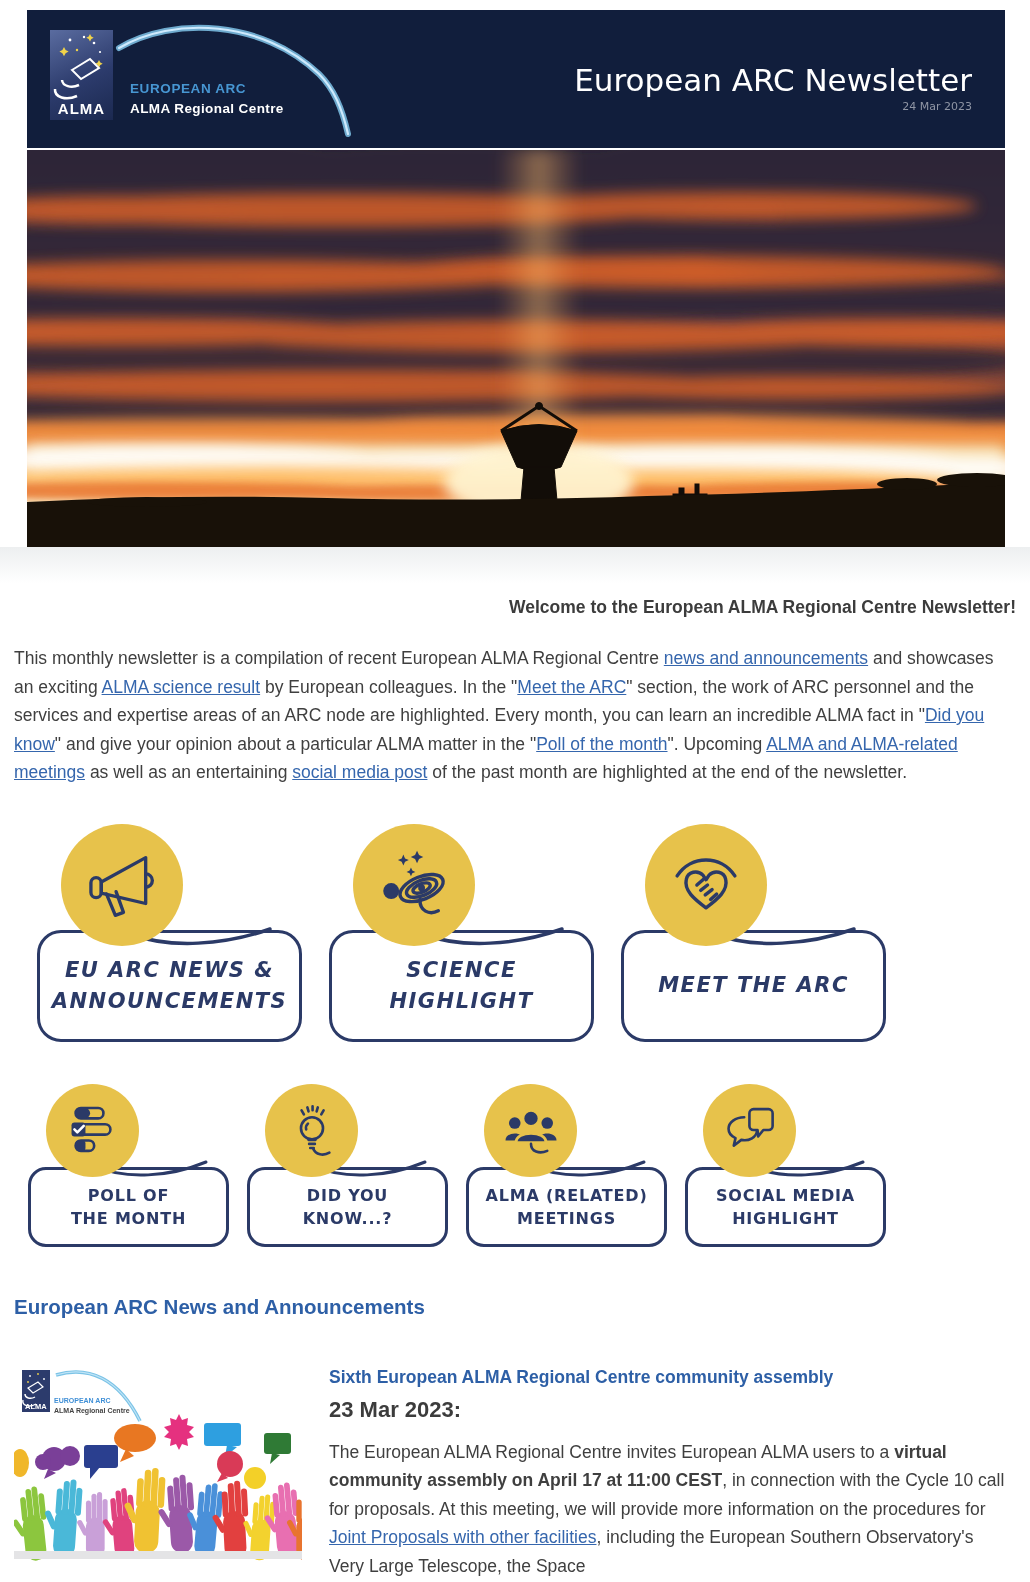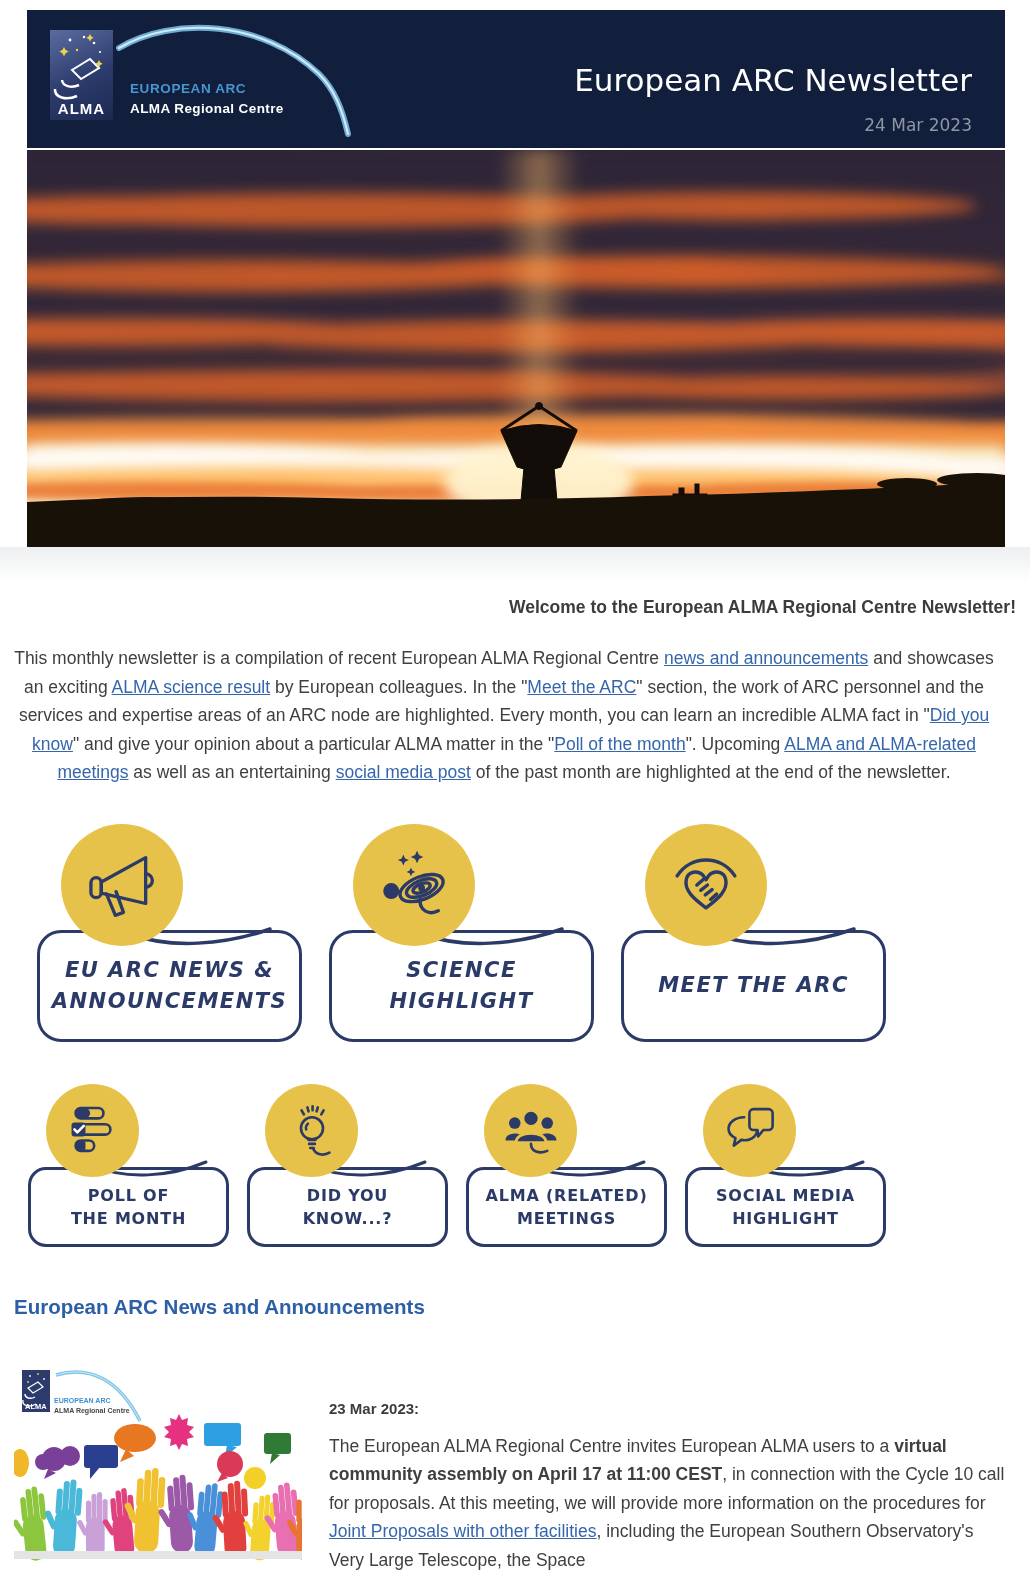--- a/index.html
+++ b/index.html
@@ -24,30 +24,30 @@
     background:linear-gradient(155deg,#5a6ca0 0%,#2c3b6c 55%,#1b2950 100%);
     display:flex;align-items:flex-end;justify-content:center;padding-bottom:3px;}
   .logo-box svg{position:absolute;left:0;top:0;}
   .logo-word{color:#fff;font-weight:bold;font-size:15px;letter-spacing:1px;position:relative;}
   .brand{position:absolute;left:103px;top:72px;line-height:1;}
   .brand-top{color:var(--brand-blue);font-weight:bold;font-size:13.5px;letter-spacing:.6px;}
   .brand-bottom{color:#fff;font-weight:bold;font-size:13.5px;margin-top:6px;letter-spacing:.4px;}
   .swoosh{position:absolute;left:86px;top:4px;}
   .hdr-right{position:absolute;right:33px;top:52px;text-align:right;}
   .hdr-title{color:#fff;font-family:"DejaVu Sans",sans-serif;font-size:31px;font-weight:400;}
-  .hdr-date{color:var(--date-gray);font-family:"DejaVu Sans",sans-serif;font-size:17px;margin-top:17px;}
+  .hdr-date{color:var(--date-gray);font-family:"DejaVu Sans",sans-serif;font-size:11px;margin-top:2px;}
   
   .hero{position:relative;height:397px;margin-top:2px;overflow:hidden;background:#2a2433;}
   .hero svg{display:block;}
   
   .fade{height:36px;background:linear-gradient(#edeff0,#fff);}
   
   .content{padding:0 14px;}
   .welcome{font-size:17.5px;font-weight:bold;text-align:right;color:#3c3c3c;margin:14px 0 0;}
-  .intro{font-size:17.5px;line-height:28.5px;margin:26px 0 8px;max-width:980px;text-align:center;}
+  .intro{font-size:17.5px;line-height:28.5px;margin:26px 0 8px;max-width:980px;}
   a.link{color:var(--link-blue);text-decoration:underline;cursor:pointer;}
   
   .nav-row{display:flex;}
   .row1{gap:27px;margin:37px 0 0 23px;font-style:italic;}
   .row2{gap:18px;margin:42px 0 0 14px;}
   .btn-group{position:relative;}
   .row1 .btn-group{width:265px;height:218px;}
   .row2 .btn-group{width:201px;height:163px;}
   .circle{position:absolute;border-radius:50%;background:var(--yellow);
     display:flex;align-items:center;justify-content:center;z-index:2;}
@@ -64,21 +64,21 @@
   .nav-label{font-family:"DejaVu Sans",sans-serif;font-weight:bold;color:var(--navy);
     white-space:pre-line;}
   .row1 .nav-label{font-size:21px;line-height:31px;letter-spacing:1.5px;}
   .row2 .nav-label{font-size:16px;line-height:23px;letter-spacing:.8px;}
   
   .news-heading{color:var(--heading-blue);font-size:20.5px;font-weight:bold;margin:48px 0 0;}
   .article{display:flex;gap:27px;margin-top:46px;}
   .thumb{width:288px;height:200px;flex:none;cursor:pointer;}
   .art-col{flex:1;max-width:684px;}
   .art-title{color:var(--heading-blue);font-size:17.5px;font-weight:bold;margin-top:2px;}
-  .art-date{font-size:15px;font-weight:bold;margin-top:35px;color:#3c3c3c;}
+  .art-date{font-size:22px;font-weight:bold;margin-top:9px;color:#3c3c3c;}
   .art-body{font-size:17.5px;line-height:28.5px;margin-top:15px;}
   
   .ic{stroke:var(--navy);fill:none;stroke-width:4.5px;stroke-linecap:round;stroke-linejoin:round;}
   .icf{fill:var(--navy);stroke:none;}
   .icbg{stroke:var(--yellow);}
 </style>
 </head>
 <body>
 
 <div class="page">
@@ -446,19 +446,20 @@
             <use href="#hand" fill="#e2403f" transform="translate(202,110) scale(1.0) rotate(-3 18 45)"></use>
             <use href="#hand" fill="#f3d22e" transform="translate(232,124) scale(0.85) rotate(4 18 45)"></use>
             <use href="#hand" fill="#e86fb1" transform="translate(254,112) scale(0.95) rotate(-5 18 45)"></use>
             <use href="#hand" fill="#e8742f" transform="translate(276,120) scale(0.9)"></use>
           </g>
           <rect x="0" y="186" width="288" height="8" fill="#e4e4e6"></rect>
         </svg>
       </div>
 
       <div class="art-col">
+        <div class="art-title">Sixth European ALMA Regional Centre community assembly</div>
         <div class="art-date">23 Mar 2023:</div>
         <p class="art-body"><span>The European ALMA Regional Centre invites European ALMA users to a </span><strong>virtual community assembly on April 17 at 11:00 CEST</strong><span>, in connection with the Cycle 10 call for proposals. At this meeting, we will provide more information on the procedures for </span><a class="link" href="#">Joint Proposals with other facilities</a><span>, including the European Southern Observatory's Very Large Telescope, the Space</span></p>
       </div>
     </div>
 
   </div>
 </div>
 
 </body></html>

